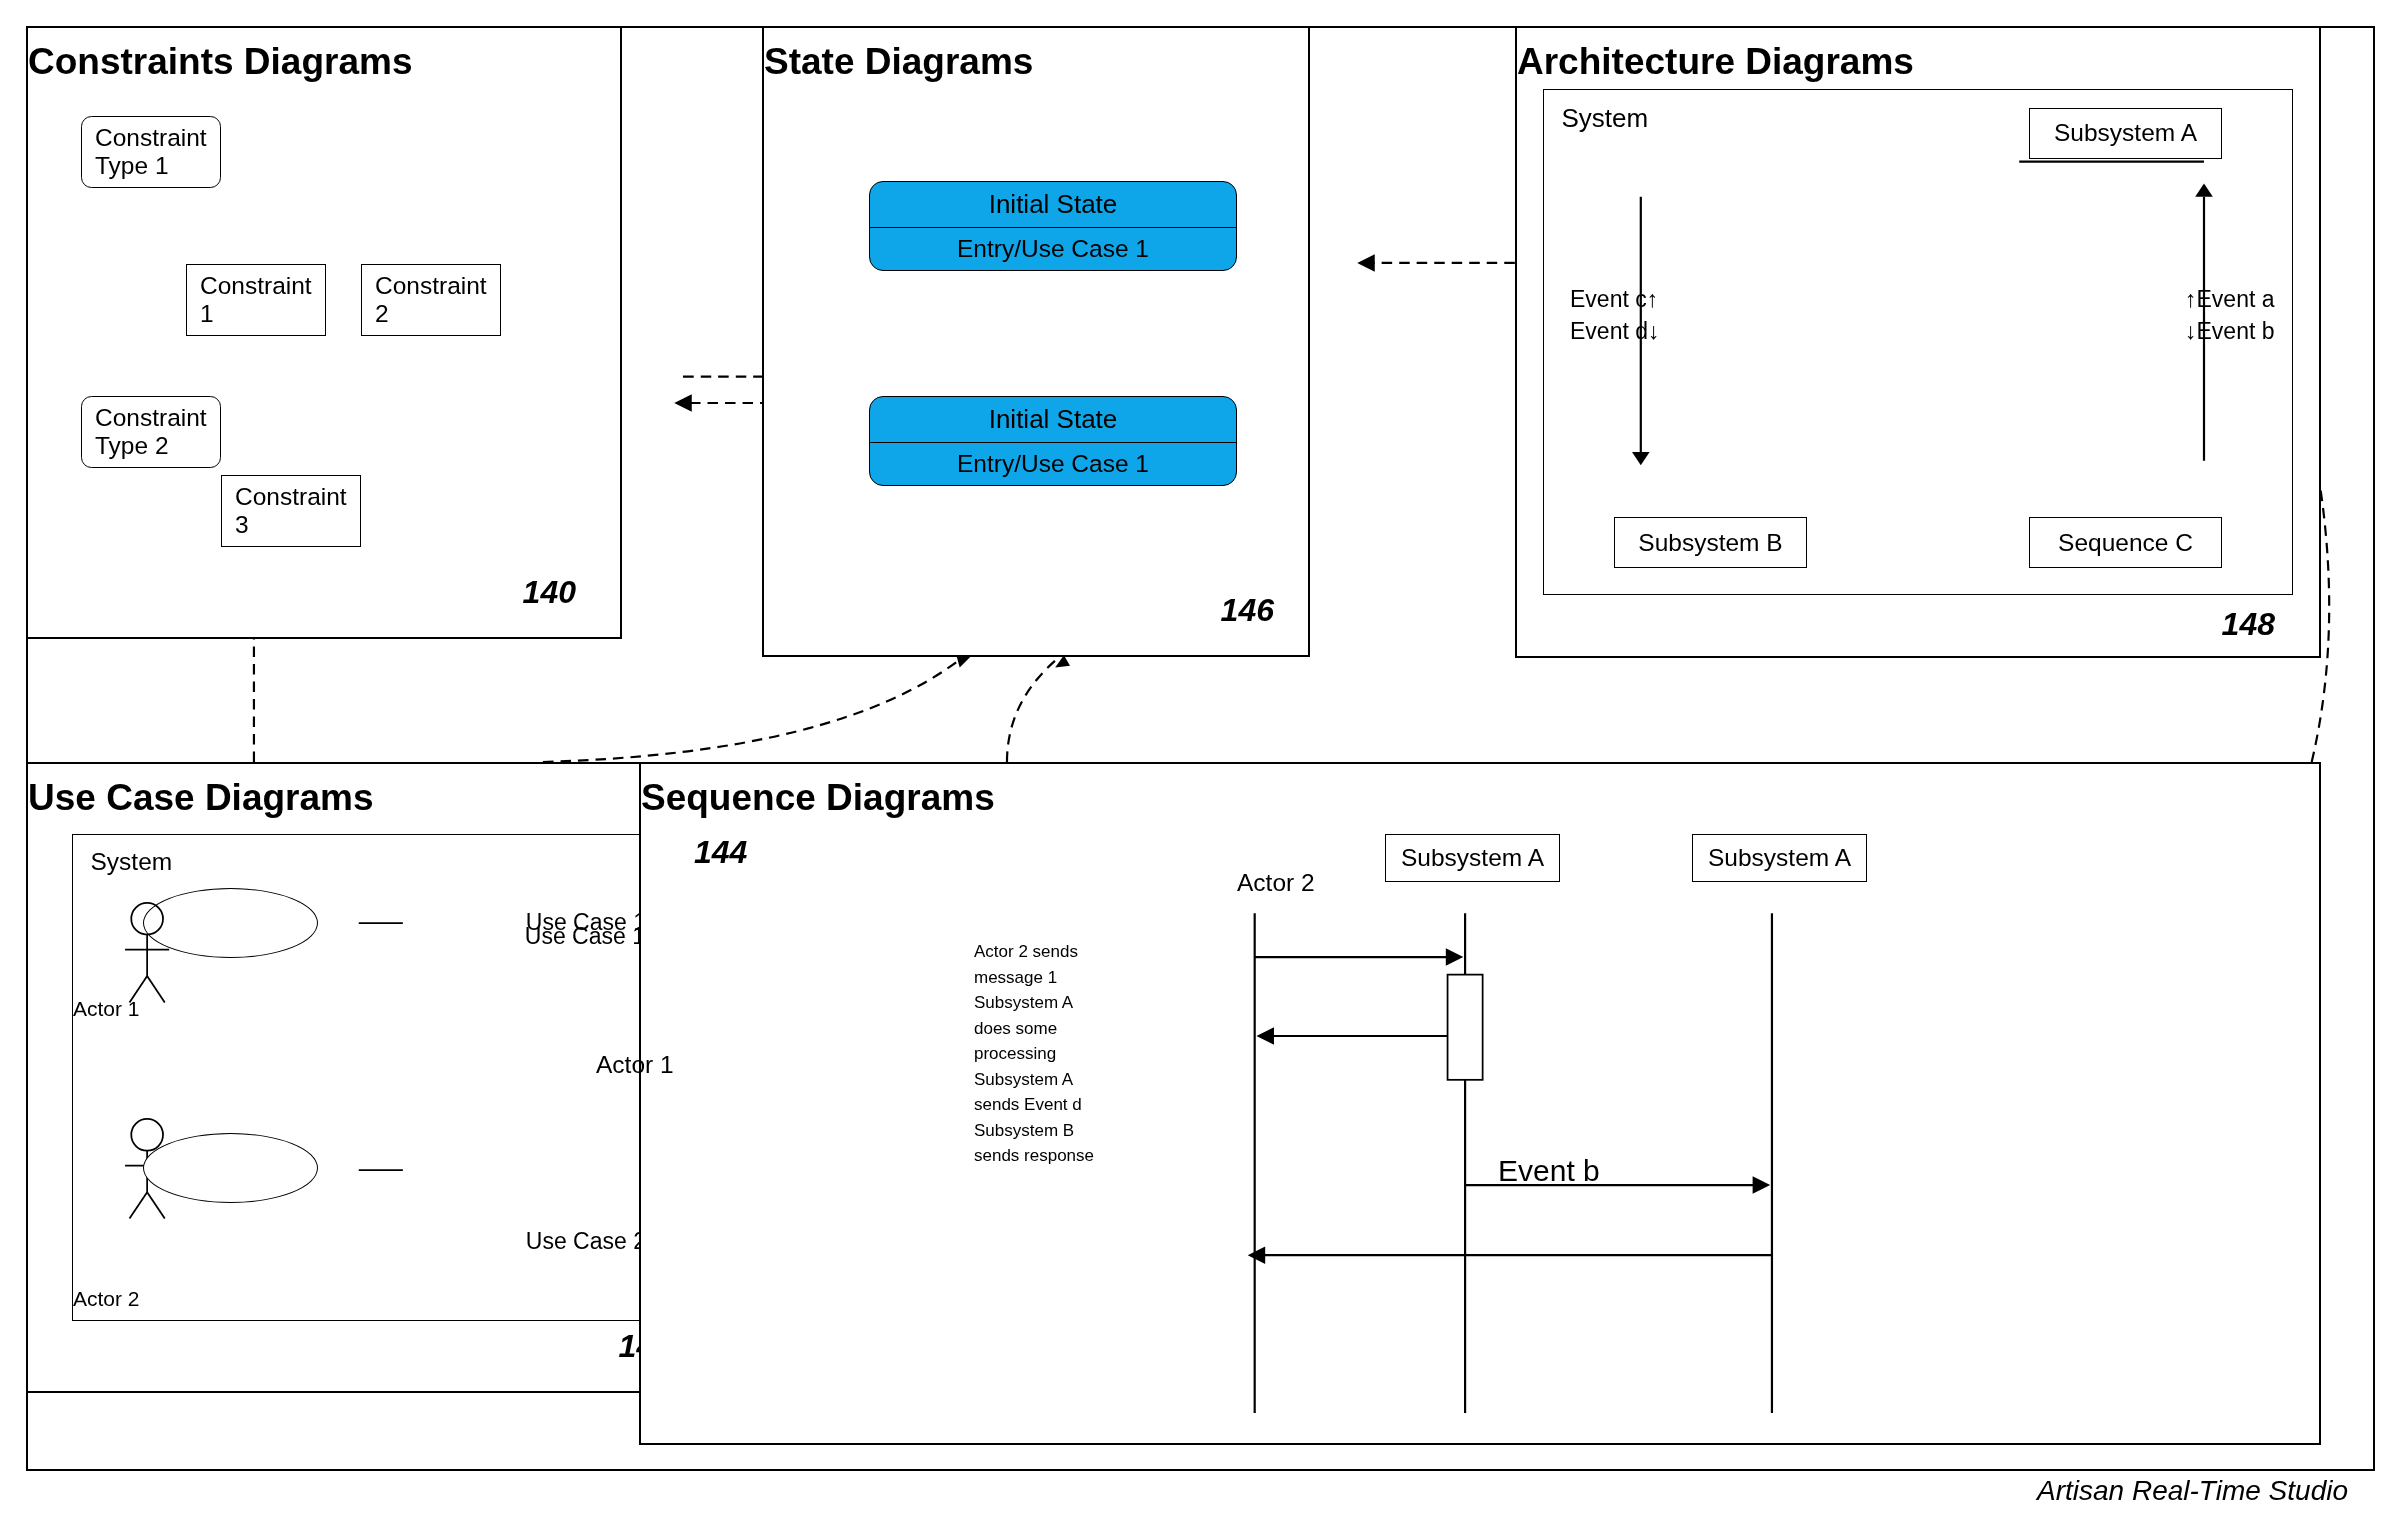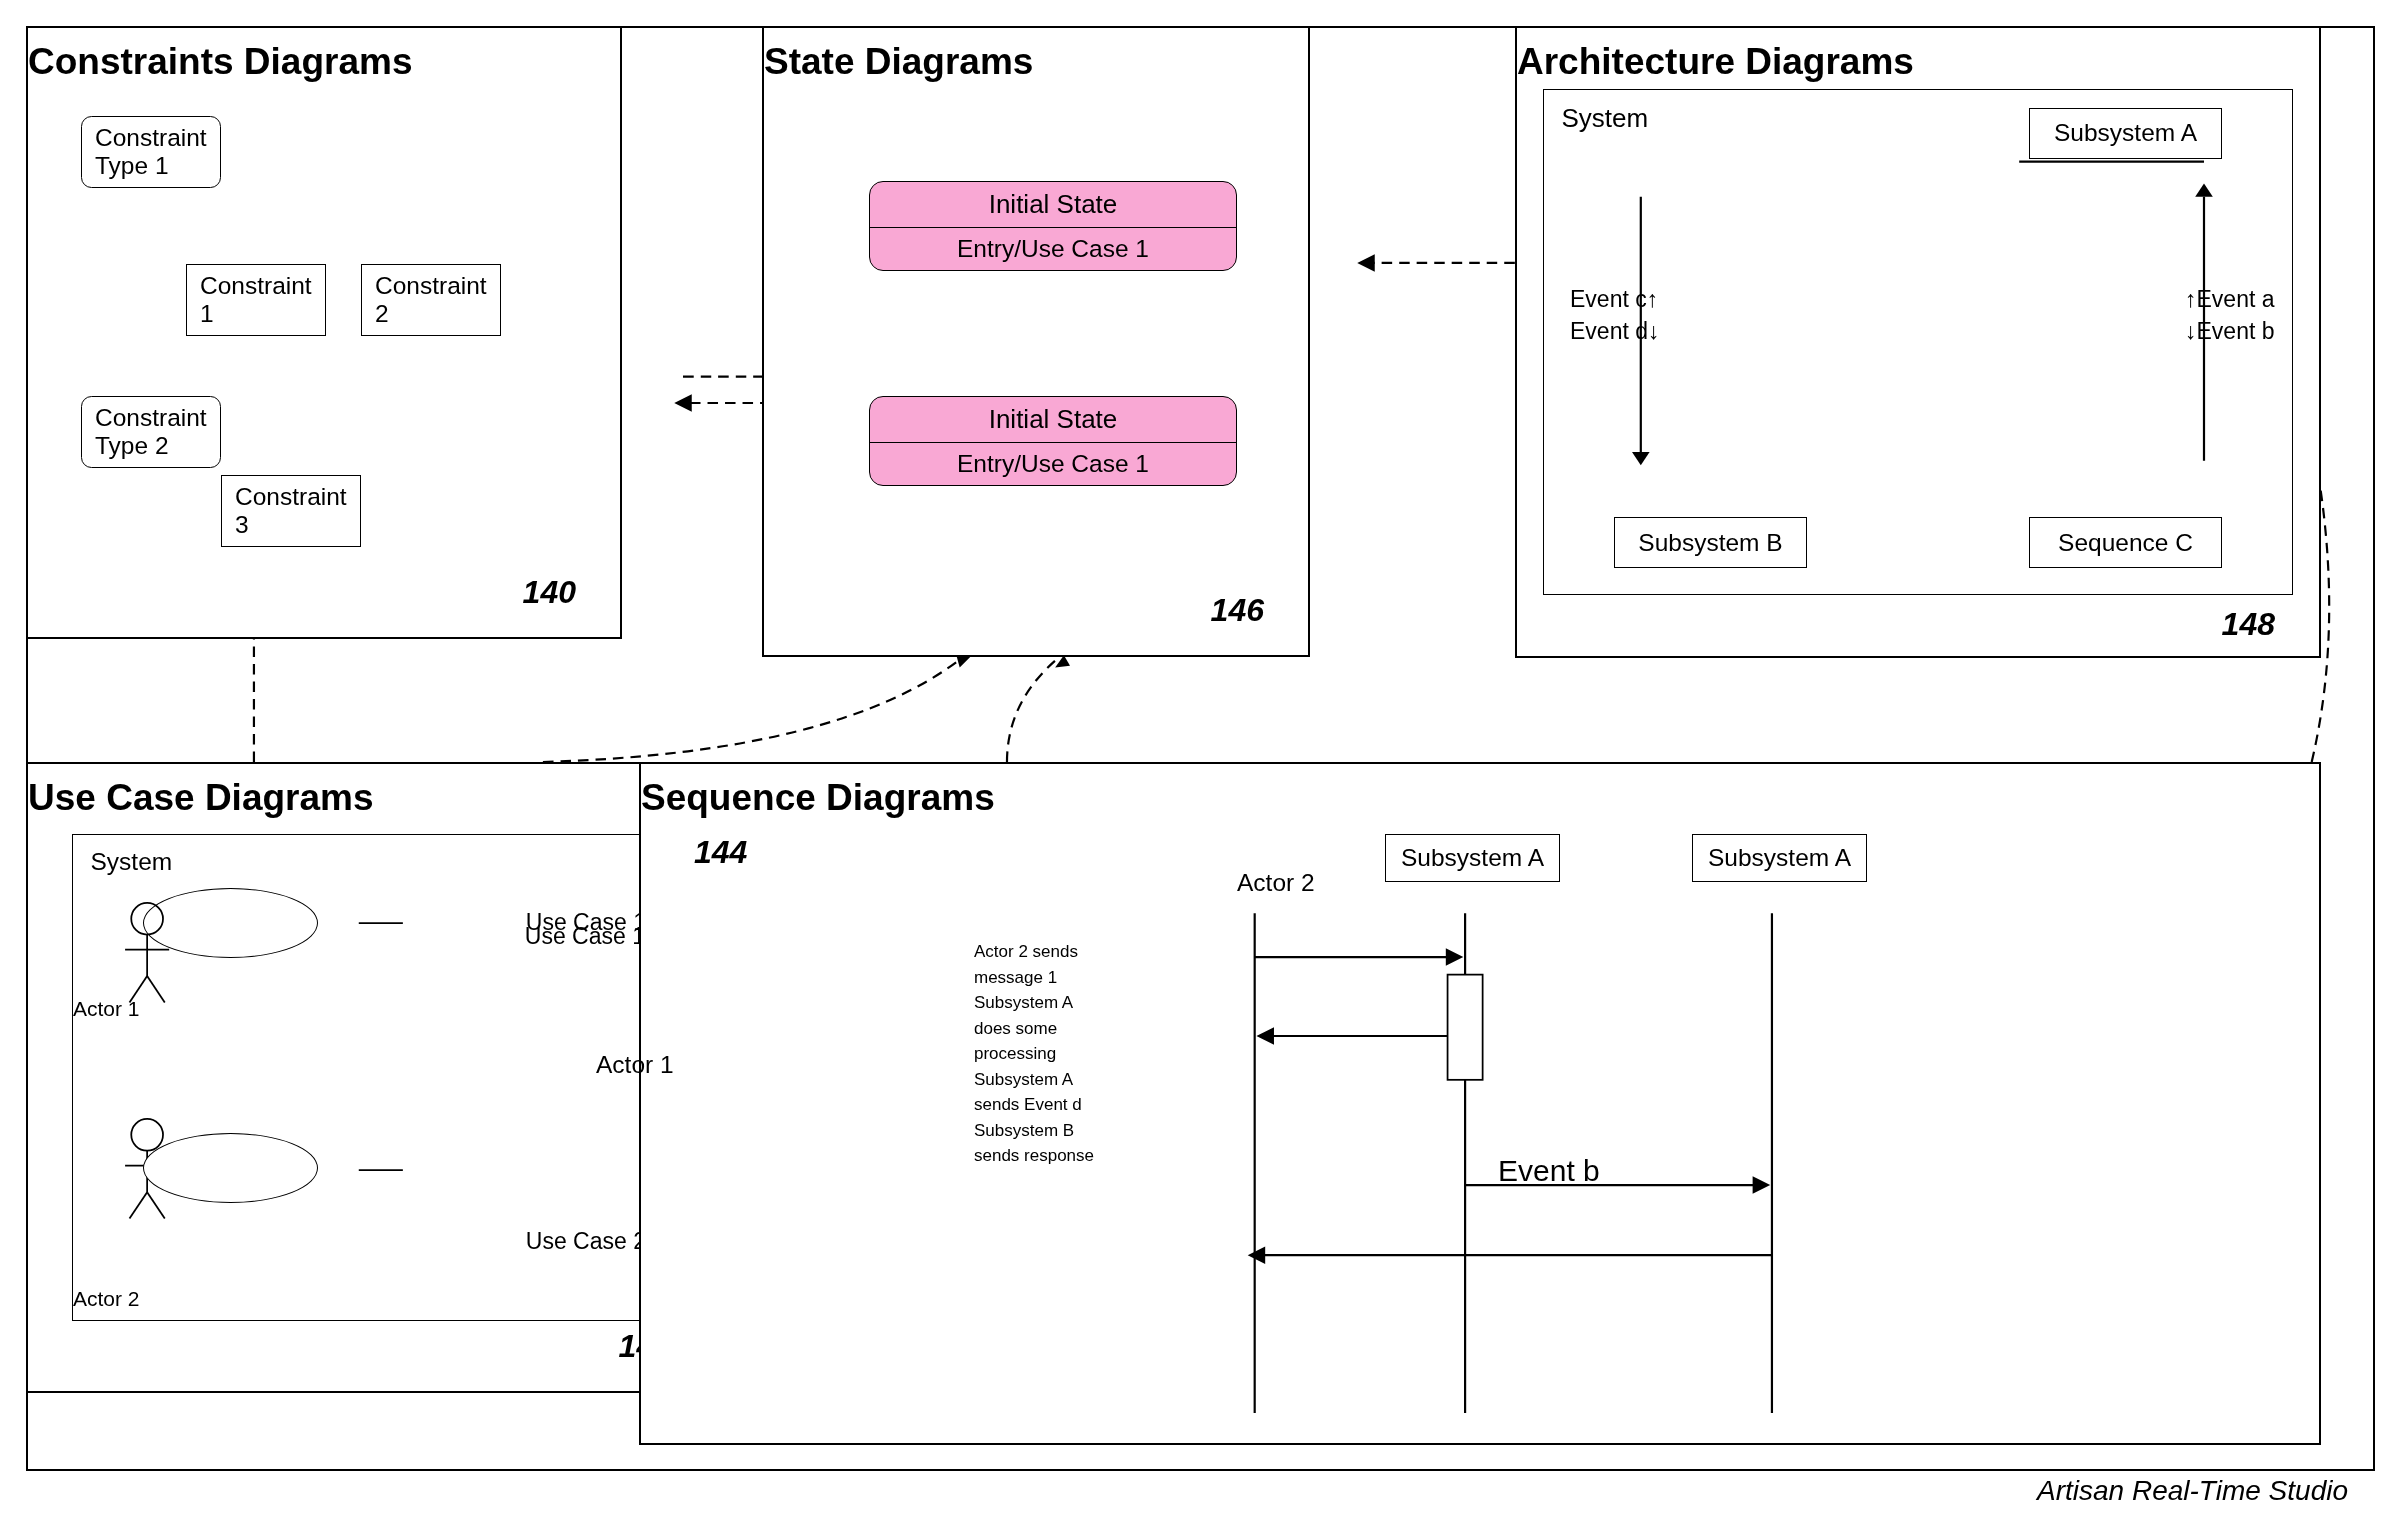--- a/index.html
+++ b/index.html
@@ -101,21 +101,21 @@
       font-size: 24.5px;
       display: inline-block;
       background: #fff;
     }
 
     
     .state-box {
       border: 1.8px solid #000;
       border-radius: 14px;
       text-align: center;
-      background: #f9a8d4;
+      background: #0ea5e9;
     }
 
     .state-box-header {
       border-bottom: 1.8px solid #000;
       padding: 7px 17.5px;
       font-size: 26px;
     }
 
     .state-box-body {
       padding: 7px 17.5px;
@@ -290,21 +290,21 @@
       </div>
     </div>
 
     <div style="position:absolute; top:368px; left:105px; width:368px;">
       <div class="state-box">
         <div class="state-box-header">Initial State</div>
         <div class="state-box-body">Entry/Use Case 1</div>
       </div>
     </div>
 
-    <div style="position:absolute; bottom:26px; right:44px;">
+    <div style="position:absolute; bottom:26px; right:34px;">
       <span class="label-italic">146</span>
     </div>
   </div>
 
   <div class="diagram-section arch-section">
     <div class="section-title">Architecture Diagrams</div>
 
     <div style="position:absolute; top:61px; left:26px; right:26px; bottom:61px; border:1.8px solid #000;">
 
       <div style="position:absolute; top:13px; left:17.5px; font-size:26px;">System</div>

